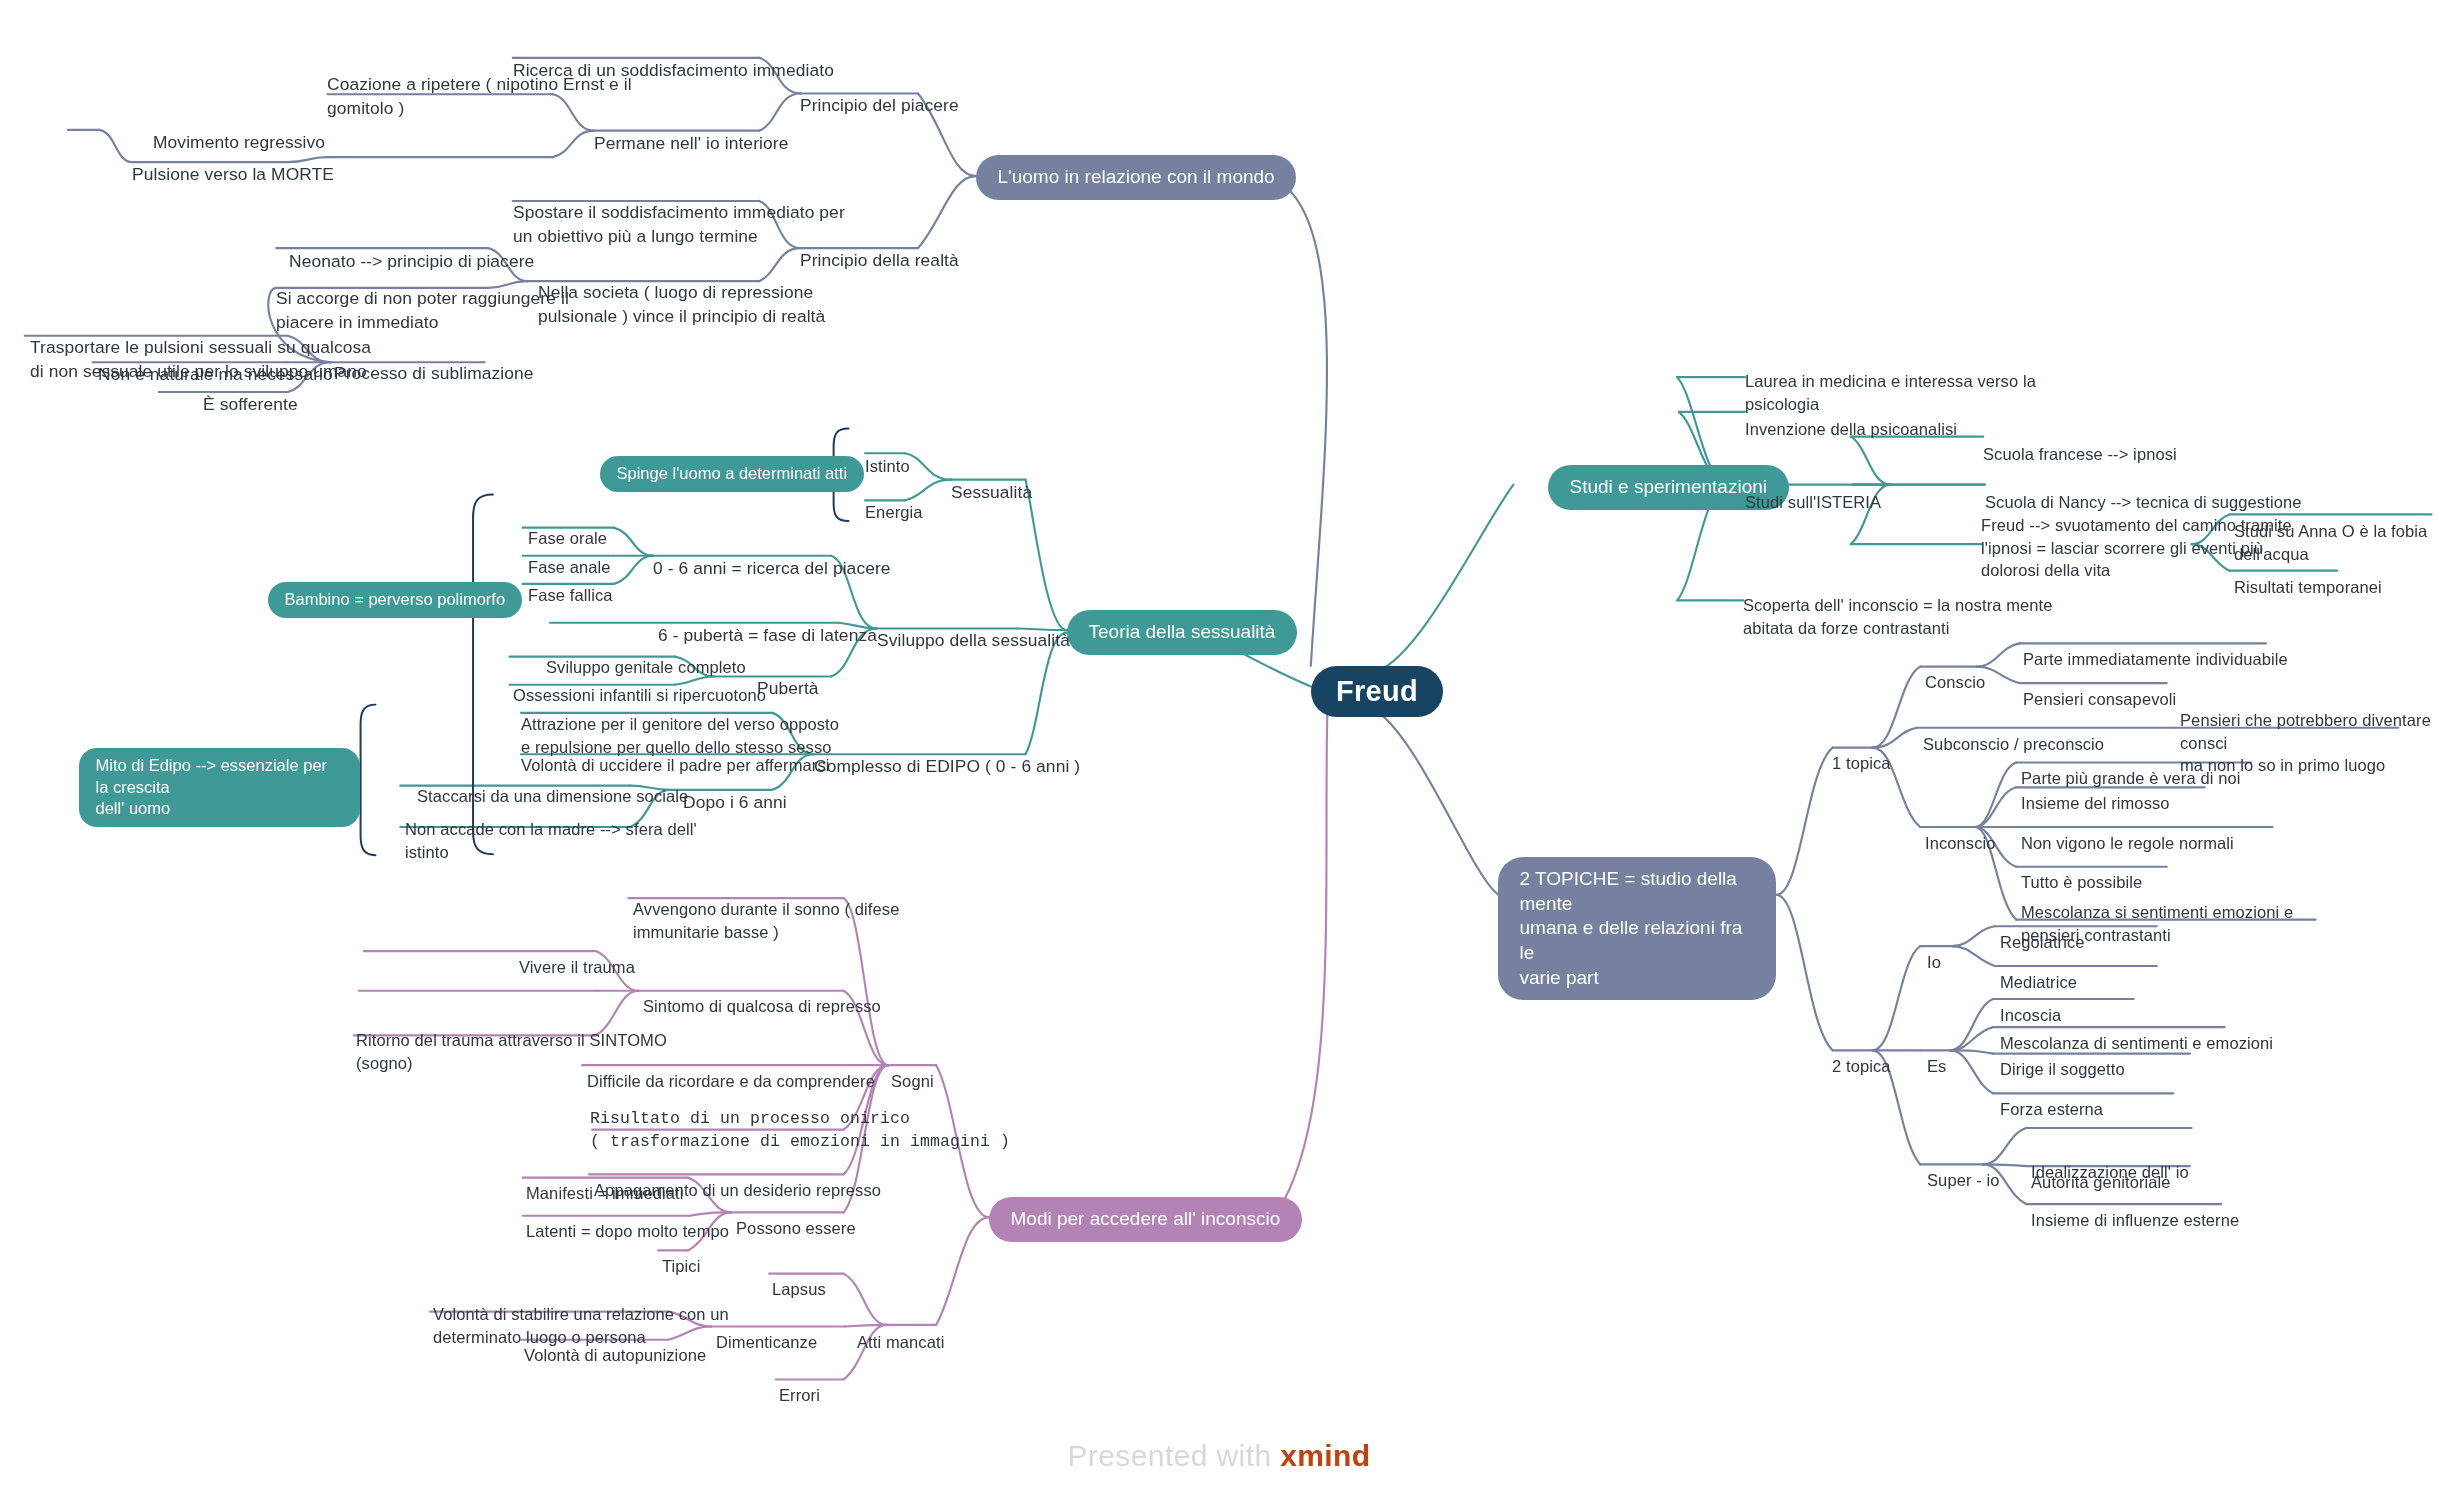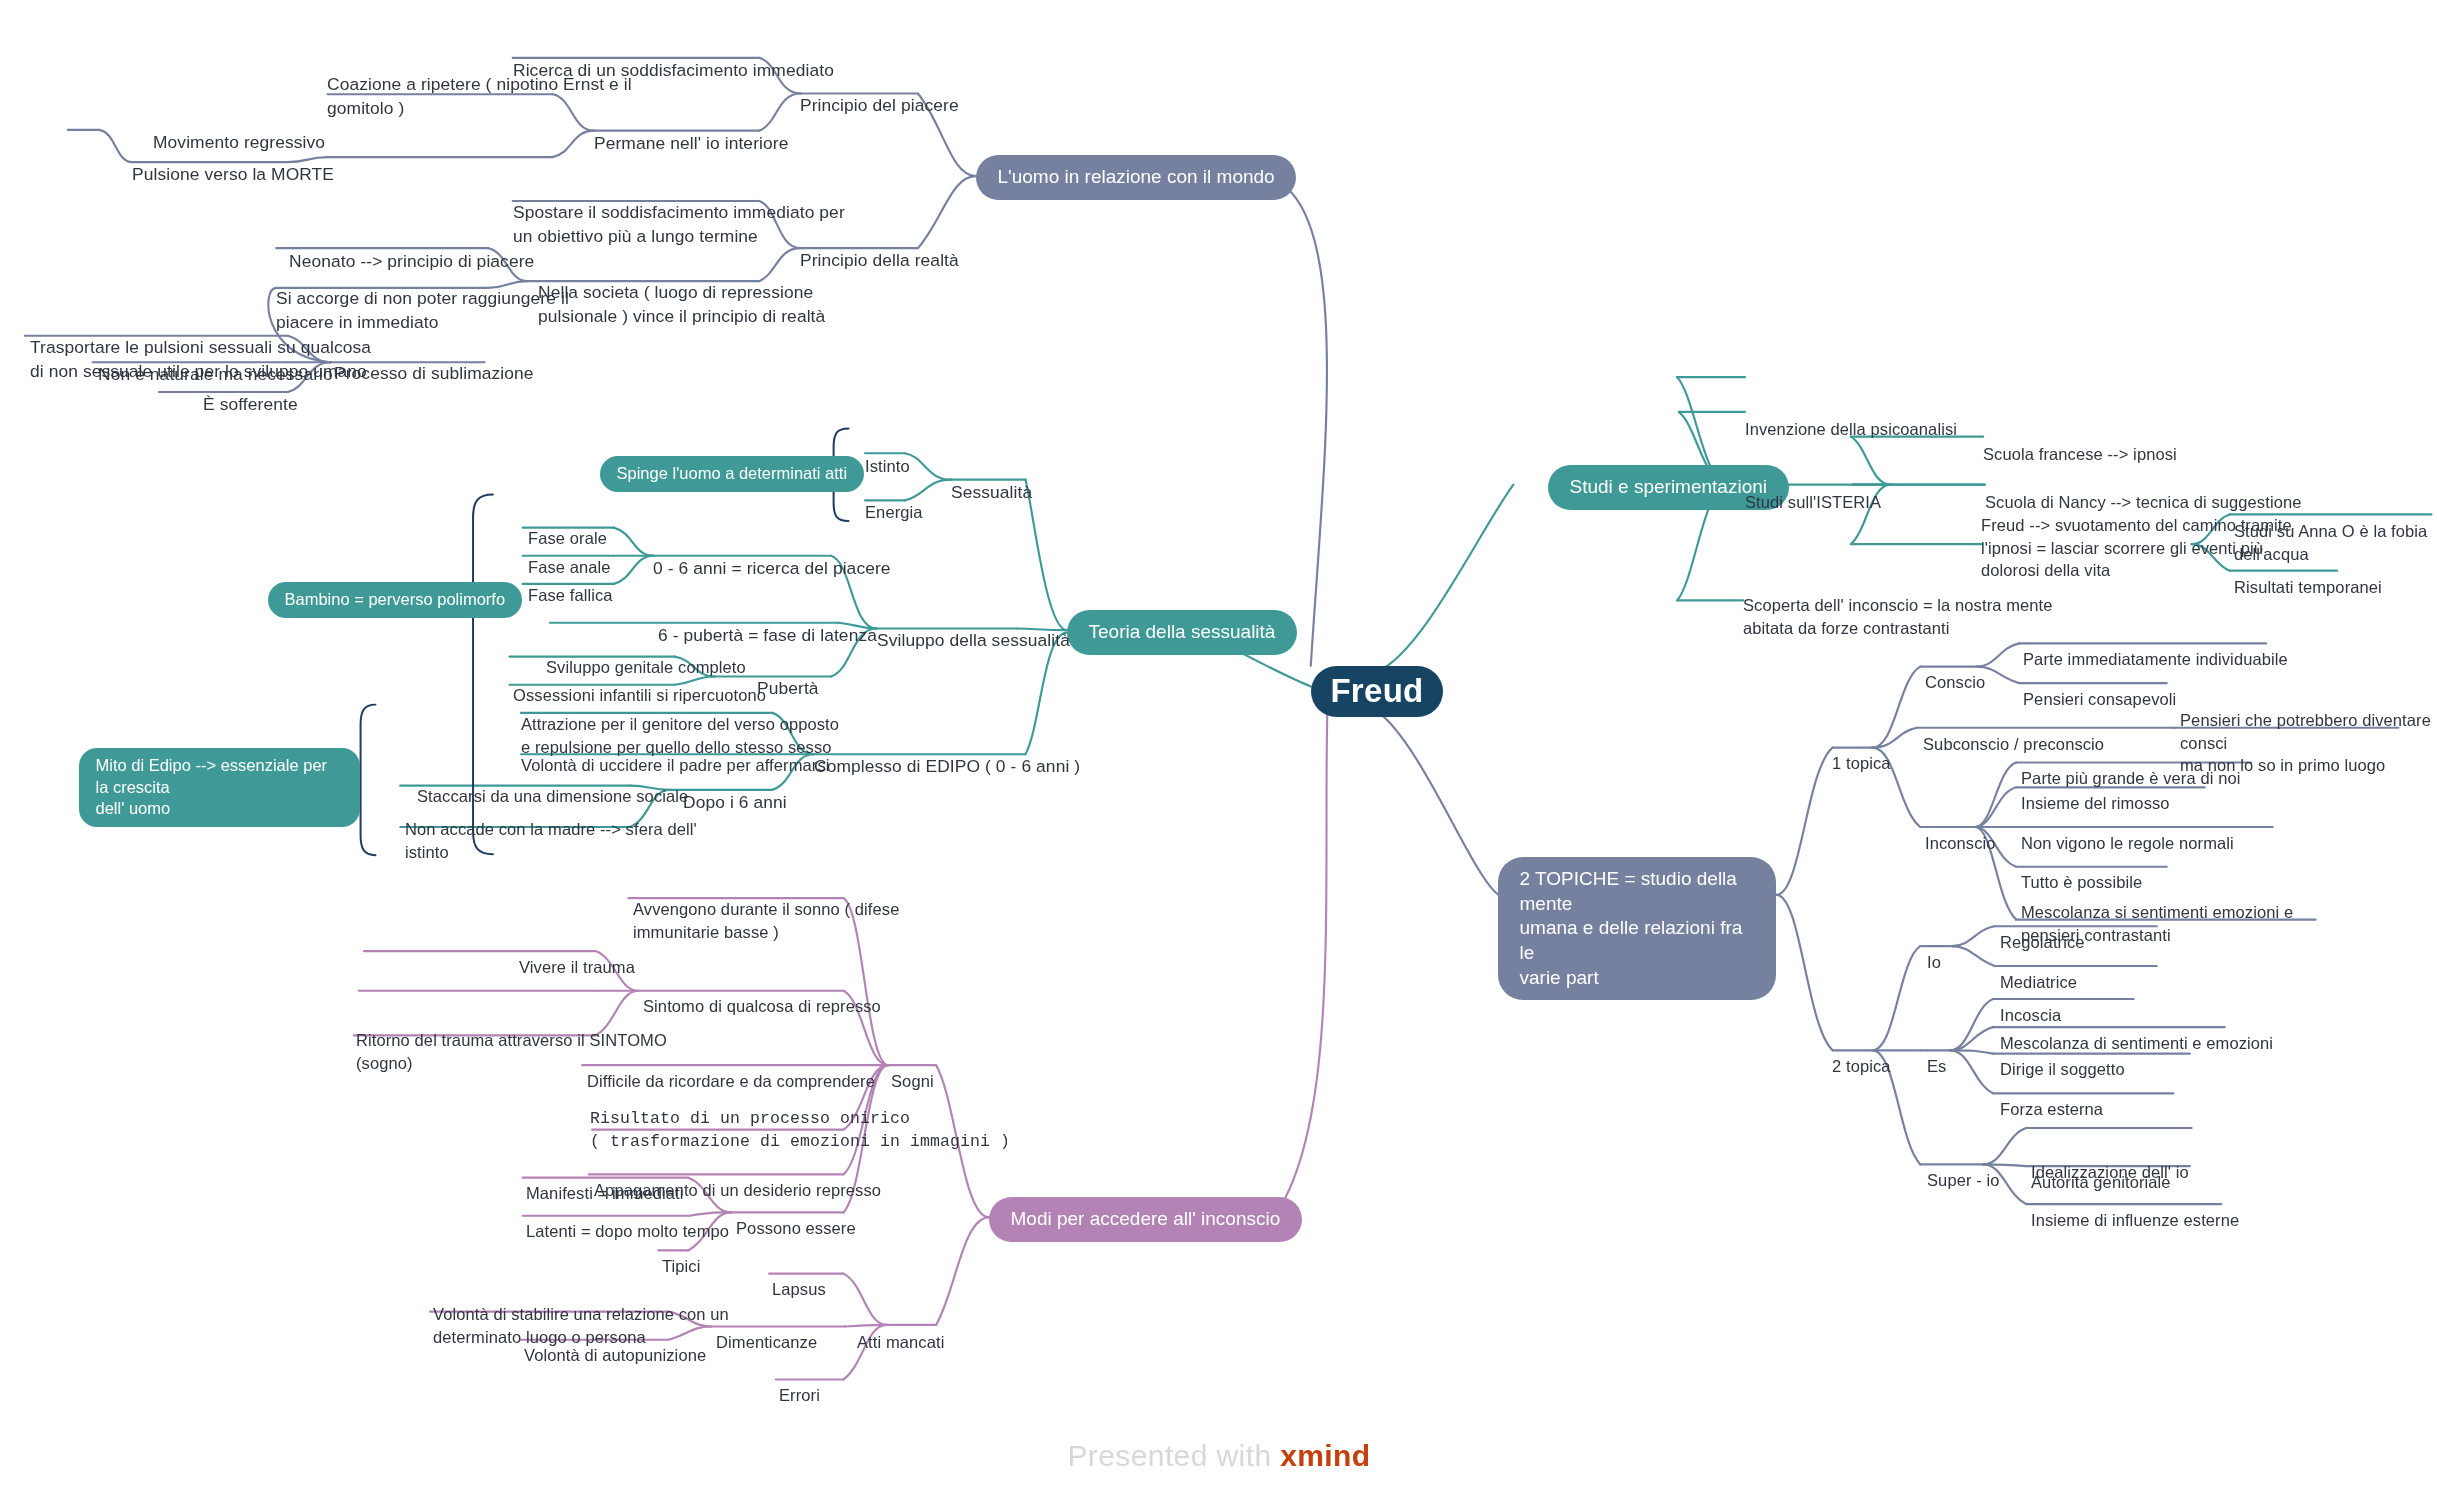--- a/index.html
+++ b/index.html
@@ -11,21 +11,21 @@
   
   .leaf{position:absolute;color:#2f3640;font-size:17.4px;line-height:1.38;
         white-space:pre-line;letter-spacing:0.1px;}
   .leaf.s{font-size:16.5px;}
 
   
   .pill{position:absolute;border-radius:25px;color:#fff;display:flex;
         align-items:center;box-sizing:border-box;line-height:1.3;}
   .pill span{display:block;white-space:pre-line;}
 
-  .pill.central{background:#184463;font-size:33px;font-weight:700;border-radius:33px;
+  .pill.central{background:#184463;font-size:29px;font-weight:700;border-radius:33px;
         justify-content:center;letter-spacing:0.3px;}
   .pill.blue{background:#75819f;font-size:19px;padding:10px 21.5px;}
   .pill.teal{background:#3f9a97;font-size:19px;padding:10px 21.5px;}
   .pill.purple{background:#b383b5;font-size:19px;padding:10px 21.5px;}
   .pill.tealSmall{background:#3f9a97;font-size:16.5px;padding:7.4px 16.5px;border-radius:18px;}
 
   .watermark{position:absolute;left:0;top:1439px;width:2438px;text-align:center;
      font-size:30px;color:#d8d8d8;letter-spacing:0.4px;}
   .watermark b{color:#c2410c;font-weight:700;}
 </style>
@@ -415,20 +415,23 @@
   <div class="leaf" style="left:683px;top:766px;">
     <span>Dopo i 6 anni</span></div>
 
   <div class="leaf s" style="left:417px;top:762px;">
     <span>Staccarsi da una dimensione sociale</span></div>
 
   <div class="leaf s" style="left:405px;top:795px;">
     <span>Non accade con la madre --&gt; sfera dell'
 istinto</span></div>
 
+  <div class="leaf s" style="left:1745px;top:347px;">
+    <span>Laurea in medicina e interessa verso la
+psicologia</span></div>
 
   <div class="leaf s" style="left:1745px;top:395px;">
     <span>Invenzione della psicoanalisi</span></div>
 
   <div class="leaf s" style="left:1745px;top:468px;">
     <span>Studi sull'ISTERIA</span></div>
 
   <div class="leaf s" style="left:1743px;top:571px;">
     <span>Scoperta dell' inconscio = la nostra mente
 abitata da forze contrastanti</span></div>

